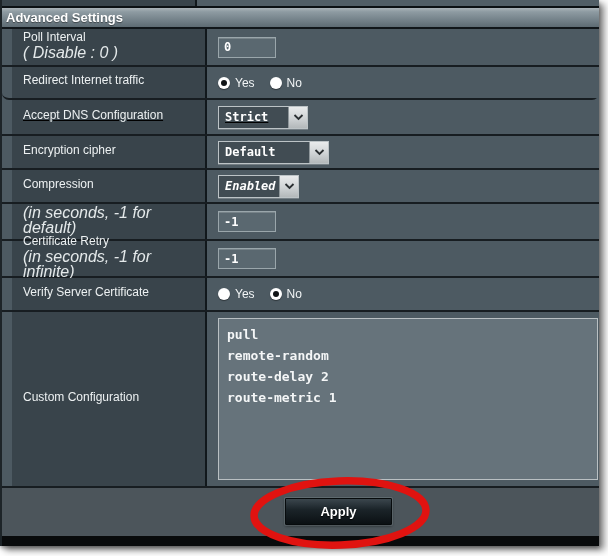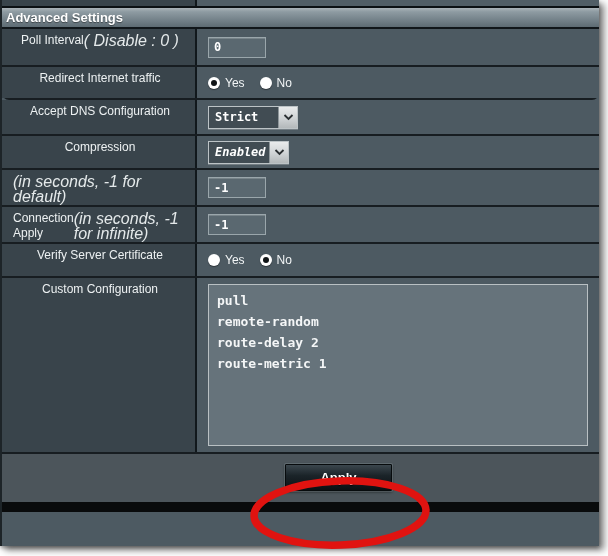--- a/index.html
+++ b/index.html
@@ -23,30 +23,30 @@
   .hdr {
     height: 21px; line-height: 19px;
     padding-left: 4px;
     font-size: 13px; font-weight: bold; color: #ffffff;
     text-shadow: 0 1px 1px rgba(0,0,0,.45);
     background: linear-gradient(180deg, #aab3b8 0%, #8e9ba2 20%, #6e7c84 72%, #5d6b73 100%);
     border-bottom: 2px solid #10161a;
   }
 
   .row { display: flex; border-bottom: 2px solid #171d21; }
-  .r0 { height: 38px; } .r1 { height: 33px; border-radius: 7px; } .r2 { height: 36px; }
+  .r0 { height: 38px; } .r1 { height: 33px; border-radius: 7px; } .r2 { height: 36px; text-decoration: underline; }
   .r3 { height: 34px; } .r4 { height: 34px; } .r5 { height: 37px; }
   .r6 { height: 37px; } .r7 { height: 34px; } .r8 { height: 176px; }
 
   .cell-label {
     width: 195px; background: #39444b;
     border-right: 2px solid #11181c;
     padding: 4px 8px 8px 11px;
-    display: flex; flex-direction: row; justify-content: center;
-    color: #edf1f2; font-size: 12px; line-height: 15px;
+    display: flex; flex-direction: column; justify-content: center;
+    color: #edf1f2; font-size: 12px; line-height: 15px; margin-left: 10px;
   }
   .hint { font-style: italic; font-size: 16px; color: #e4e9ea; }
 
   .cell-value { flex: 1; background: #4d5a62; display: flex; align-items: center; padding-left: 11px; }
   .r8 .cell-value { align-items: flex-start; padding-top: 6px; }
 
   .txt-input {
     width: 58px; height: 21px;
     background: #5a6870;
     border: 1px solid #9aa6ab;
@@ -158,20 +158,35 @@
         <span class="sel-text">Strict</span>
         <span class="sel-btn">
           <svg width="11" height="7" viewBox="0 0 11 7">
               <path d="M1.5 1 L5.5 5 L9.5 1" fill="none" stroke="#2a2f32" stroke-width="1.8"></path>
             </svg>
         </span>
       </div>
     </div>
   </div>
 
+  <div class="row r3">
+    <div class="cell-label">
+      <span>Encryption cipher</span>
+    </div>
+    <div class="cell-value">
+      <div class="select w-default">
+        <span class="sel-text">Default</span>
+        <span class="sel-btn">
+          <svg width="11" height="7" viewBox="0 0 11 7">
+              <path d="M1.5 1 L5.5 5 L9.5 1" fill="none" stroke="#2a2f32" stroke-width="1.8"></path>
+            </svg>
+        </span>
+      </div>
+    </div>
+  </div>
 
   <div class="row r4">
     <div class="cell-label">
       <span>Compression</span>
     </div>
     <div class="cell-value">
       <div class="select w-enabled">
         <span class="sel-text">Enabled</span>
         <span class="sel-btn">
           <svg width="11" height="7" viewBox="0 0 11 7">
@@ -186,21 +201,21 @@
     <div class="cell-label">
       <span class="hint">(in seconds, -1 for default)</span>
     </div>
     <div class="cell-value">
       <input class="txt-input" type="text" value="-1" style="">
     </div>
   </div>
 
   <div class="row r6">
     <div class="cell-label">
-      <span>Connection Apply</span>
+      <span>Certificate Retry</span>
       <span class="hint">(in seconds, -1 for infinite)</span>
     </div>
     <div class="cell-value">
       <input class="txt-input" type="text" value="-1" style="">
     </div>
   </div>
 
   <div class="row r7">
     <div class="cell-label">
       <span>Verify Server Certificate</span>

